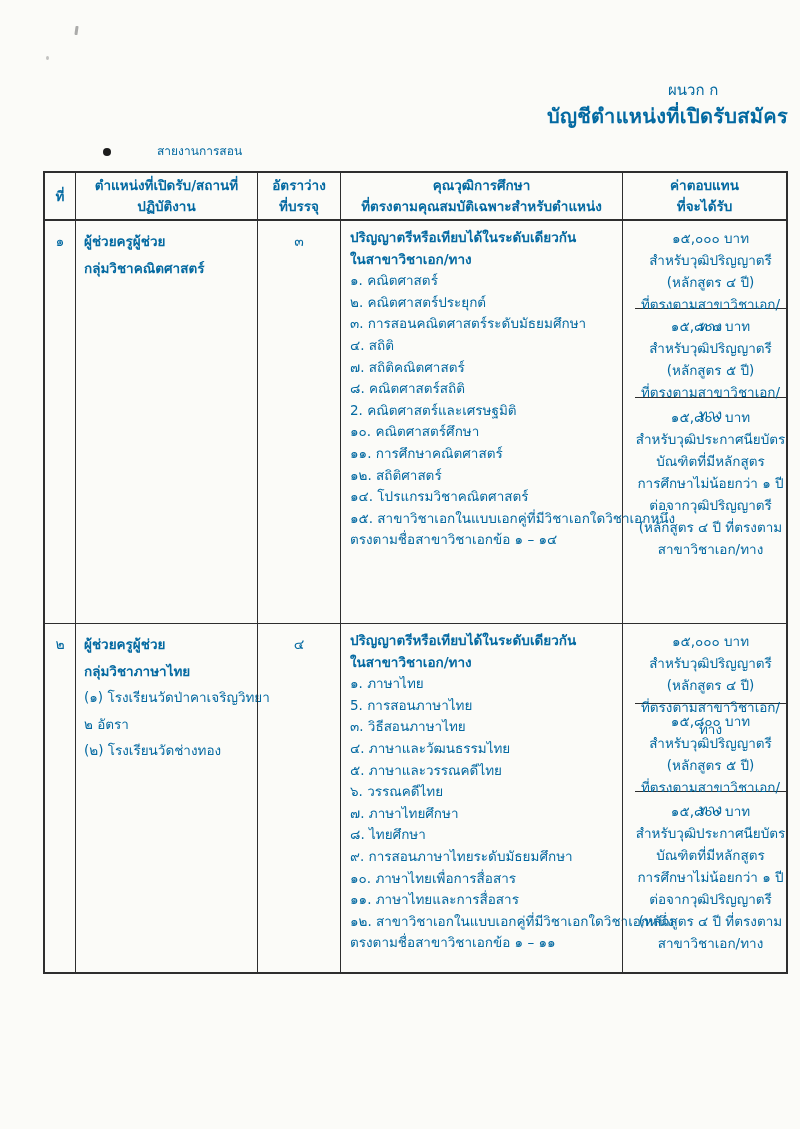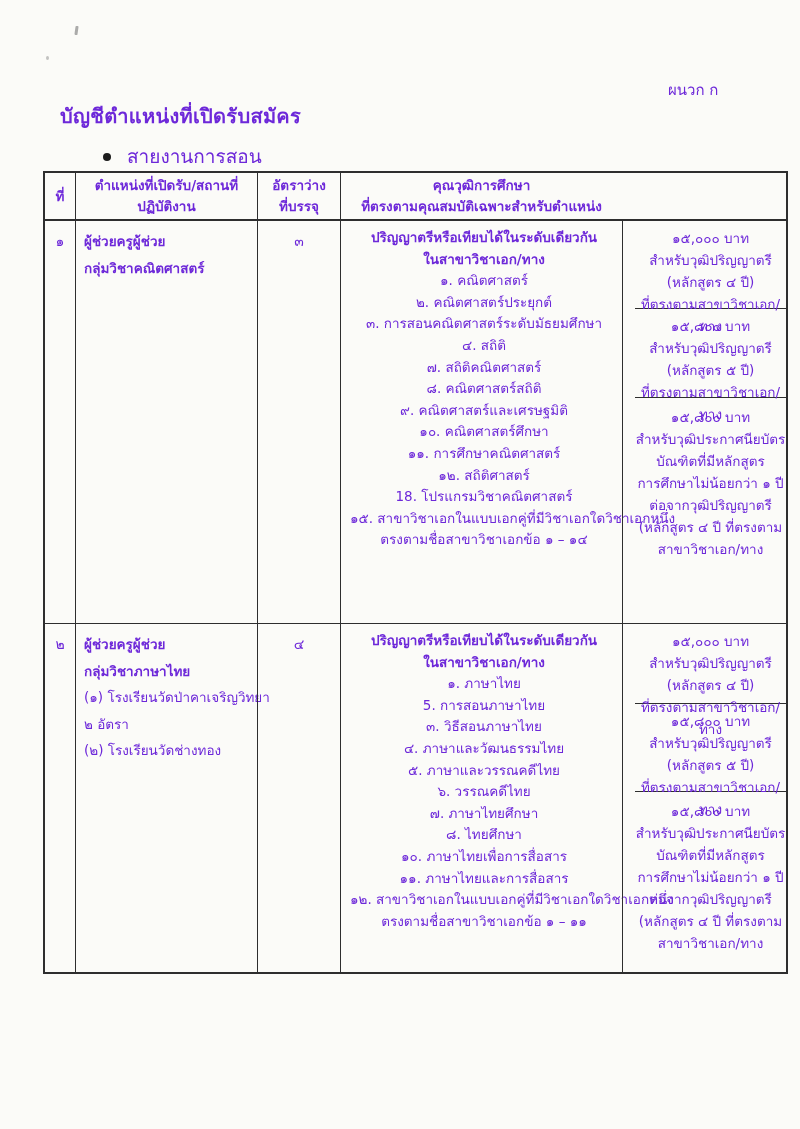--- a/index.html
+++ b/index.html
@@ -2,50 +2,50 @@
 <html><head>
 <meta charset="utf-8">
 <style>
   * { margin:0; padding:0; box-sizing:border-box; }
   html,body { background:#e8e8e6; }
   .page {
     position:relative;
     width:800px; height:1129px;
     background:#fbfbf8;
     font-family:"DejaVu Sans","Liberation Sans",sans-serif;
-    color:#6d28d9;
+    color:#0369a1;
     overflow:hidden;
     margin:0 auto;
   }
   
   .artifact-tick { position:absolute; left:75px; top:26px; width:3px; height:9px; background:#6a6a6a; opacity:.55; transform:rotate(8deg); border-radius:1px; }
   .artifact-dot  { position:absolute; left:46px; top:56px; width:3px; height:4px; background:#8a8a8a; opacity:.5; border-radius:50%; }
 
   .annex { position:absolute; top:78px; left:668px; font-size:15px; }
-  .title { position:absolute; top:100px; left:60px; right:12px; text-align:left; font-size:20px; font-weight:bold; letter-spacing:.3px; }
-  .section-line { position:absolute; top:141px; left:103px; display:flex; align-items:center; font-size:19px; }
+  .title { position:absolute; top:100px; left:60px; right:12px; text-align:right; font-size:20px; font-weight:bold; letter-spacing:.3px; }
+  .section-line { position:absolute; top:141px; left:103px; display:flex; align-items:center; font-size:12px;gap:30px; }
   .bullet-dot { width:8px; height:8px; background:#1c1c1c; border-radius:50%; margin-right:16px; margin-top:2px; }
 
   .doc-table {
     position:absolute; left:43px; top:171px; width:745px;
     border:2px solid #2e2e2e;
     font-size:13.5px;
   }
   .trow { display:grid; grid-template-columns:30px 182px 83px 282px 1fr; }
   .thead-row { height:48px; border-bottom:2px solid #2e2e2e; font-weight:bold; font-size:13.5px; }
   .body-row-1 { height:402px; }
   .body-row-2 { height:349px; border-top:1.8px solid #2e2e2e; }
   .cell { border-left:1.6px solid #2e2e2e; min-width:0; }
   .cell:first-child { border-left:none; }
   .hcell { display:flex; flex-direction:column; align-items:center; justify-content:center; text-align:center; line-height:21px; }
   .no-cell, .vac-cell { text-align:center; padding-top:9px; font-size:14px; }
   .pos-cell { padding:7px 4px 0 8px; }
   .pos-line { line-height:26.5px; white-space:nowrap; }
   .qual-cell { padding:6px 4px 0 9px; }
-  .qual-line { line-height:21.6px; white-space:nowrap;text-align:center; }
+  .qual-line { line-height:21.6px; white-space:nowrap; }
   .comp-cell { display:flex; flex-direction:column; text-align:center;padding-left:12px; }
   .comp-sub { border-bottom:1.6px solid #2e2e2e; padding-top:6px; }
   .comp-sub.last { border-bottom:none; flex:1; padding-top:8px; }
   .comp-line, .comp-sub > div > div { line-height:22px; }
   .r1s1 { height:88px; } .r1s2 { height:89px; }
   .r2s1 { height:80px; } .r2s2 { height:88px; }
   .bold { font-weight:bold; }
 </style>
 </head>
 <body>
@@ -72,20 +72,24 @@
           <div class="hline">ปฏิบัติงาน</div>
         </div>
       <div class="cell hcell">
           <div class="hline">อัตราว่าง</div>
           <div class="hline">ที่บรรจุ</div>
         </div>
       <div class="cell hcell">
           <div class="hline">คุณวุฒิการศึกษา</div>
           <div class="hline">ที่ตรงตามคุณสมบัติเฉพาะสำหรับตำแหน่ง</div>
         </div>
+      <div class="cell hcell">
+          <div class="hline">ค่าตอบแทน</div>
+          <div class="hline">ที่จะได้รับ</div>
+        </div>
     </div>
 
     <div class="trow body-row-1">
       <div class="cell no-cell">๑</div>
       <div class="cell pos-cell">
         <div class="pos-line bold">ผู้ช่วยครูผู้ช่วย</div>
         <div class="pos-line bold">กลุ่มวิชาคณิตศาสตร์</div>
       </div>
       <div class="cell vac-cell">๓</div>
       <div class="cell qual-cell">
@@ -93,25 +97,25 @@
             <div class="qual-line bold">ปริญญาตรีหรือเทียบได้ในระดับเดียวกัน</div>
             <div class="qual-line bold">ในสาขาวิชาเอก/ทาง</div>
           </div>
         <div>
             <div class="qual-line">๑. คณิตศาสตร์</div>
             <div class="qual-line">๒. คณิตศาสตร์ประยุกต์</div>
             <div class="qual-line">๓. การสอนคณิตศาสตร์ระดับมัธยมศึกษา</div>
             <div class="qual-line">๔. สถิติ</div>
             <div class="qual-line">๗. สถิติคณิตศาสตร์</div>
             <div class="qual-line">๘. คณิตศาสตร์สถิติ</div>
-            <div class="qual-line">๙. คณิตศาสตร์และเศรษฐมิติ</div>
+            <div class="qual-line">2. คณิตศาสตร์และเศรษฐมิติ</div>
             <div class="qual-line">๑๐. คณิตศาสตร์ศึกษา</div>
             <div class="qual-line">๑๑. การศึกษาคณิตศาสตร์</div>
             <div class="qual-line">๑๒. สถิติศาสตร์</div>
-            <div class="qual-line">18. โปรแกรมวิชาคณิตศาสตร์</div>
+            <div class="qual-line">๑๔. โปรแกรมวิชาคณิตศาสตร์</div>
             <div class="qual-line">๑๕. สาขาวิชาเอกในแบบเอกคู่ที่มีวิชาเอกใดวิชาเอกหนึ่ง</div>
           </div>
         <div class="qual-line">ตรงตามชื่อสาขาวิชาเอกข้อ ๑ – ๑๔</div>
       </div>
       <div class="cell comp-cell">
         <div class="comp-sub r1s1">
           <div class="comp-line">๑๕,๐๐๐ บาท</div>
           <div>
               <div class="comp-line">สำหรับวุฒิปริญญาตรี</div>
               <div class="comp-line">(หลักสูตร ๔ ปี)</div>
@@ -159,20 +163,21 @@
           </div>
         <div>
             <div class="qual-line">๑. ภาษาไทย</div>
             <div class="qual-line">5. การสอนภาษาไทย</div>
             <div class="qual-line">๓. วิธีสอนภาษาไทย</div>
             <div class="qual-line">๔. ภาษาและวัฒนธรรมไทย</div>
             <div class="qual-line">๕. ภาษาและวรรณคดีไทย</div>
             <div class="qual-line">๖. วรรณคดีไทย</div>
             <div class="qual-line">๗. ภาษาไทยศึกษา</div>
             <div class="qual-line">๘. ไทยศึกษา</div>
+            <div class="qual-line">๙. การสอนภาษาไทยระดับมัธยมศึกษา</div>
             <div class="qual-line">๑๐. ภาษาไทยเพื่อการสื่อสาร</div>
             <div class="qual-line">๑๑. ภาษาไทยและการสื่อสาร</div>
             <div class="qual-line">๑๒. สาขาวิชาเอกในแบบเอกคู่ที่มีวิชาเอกใดวิชาเอกหนึ่ง</div>
           </div>
         <div class="qual-line">ตรงตามชื่อสาขาวิชาเอกข้อ ๑ – ๑๑</div>
       </div>
       <div class="cell comp-cell">
         <div class="comp-sub r2s1">
           <div class="comp-line">๑๕,๐๐๐ บาท</div>
           <div>

